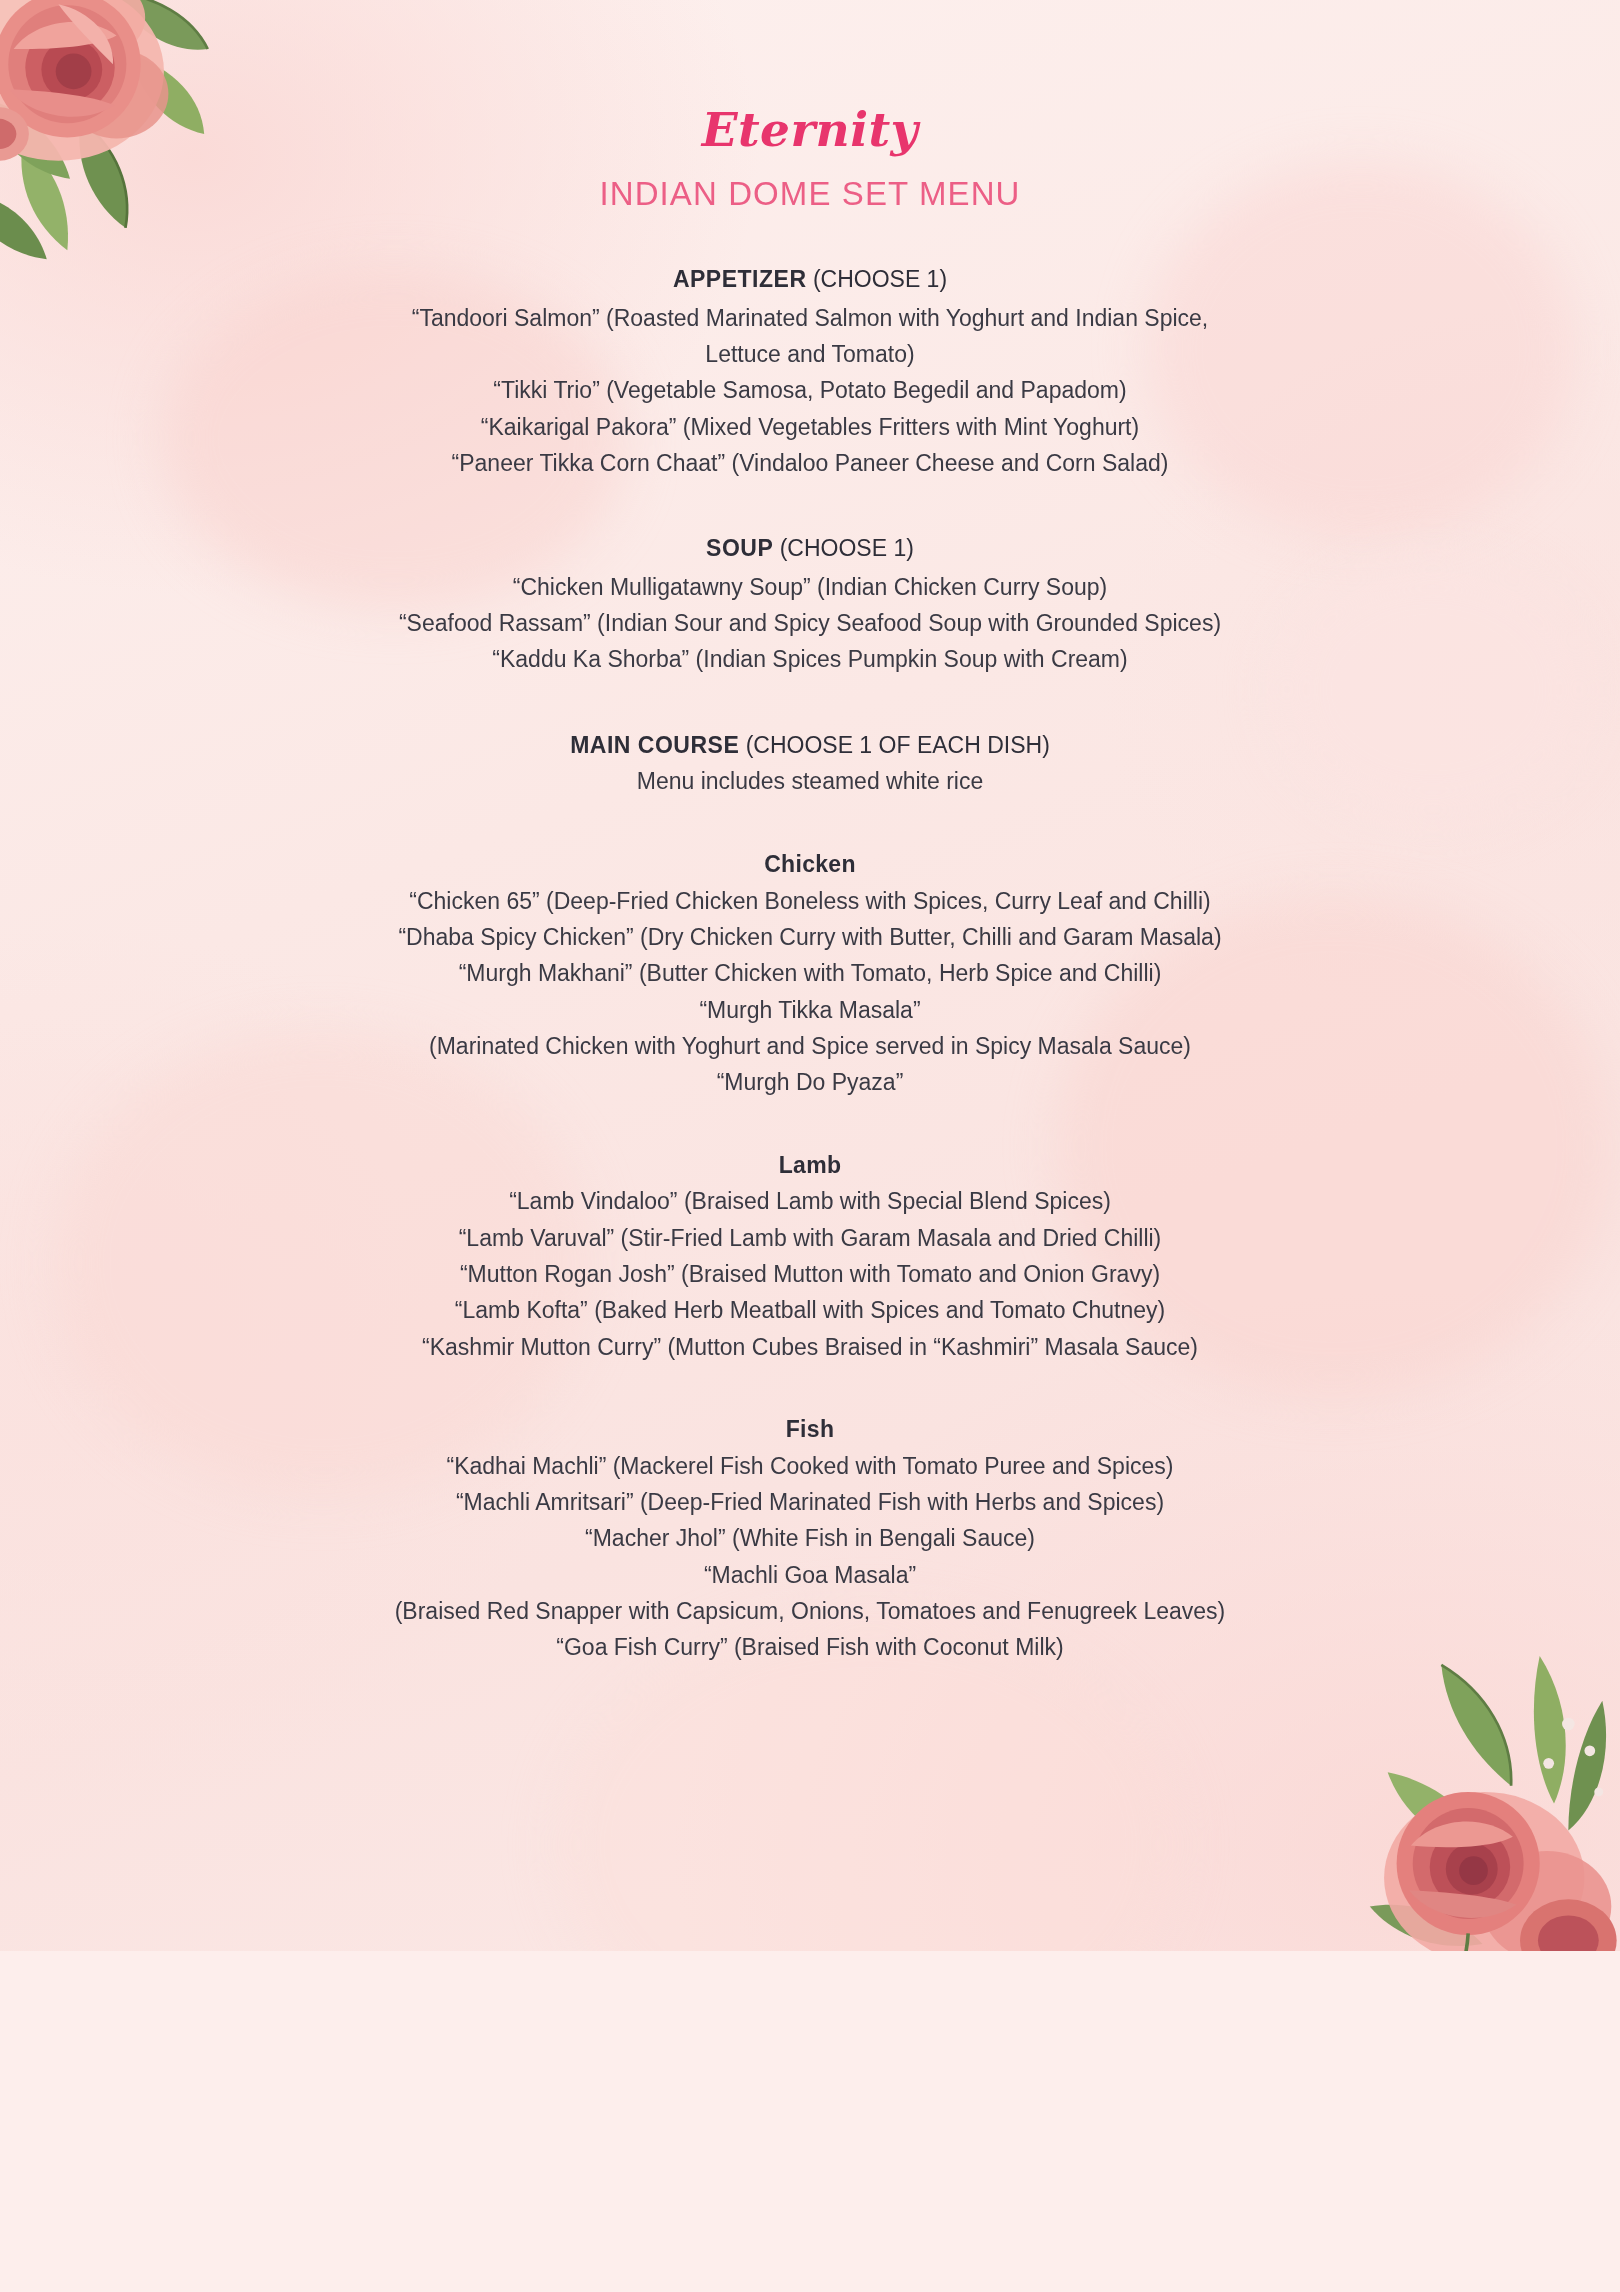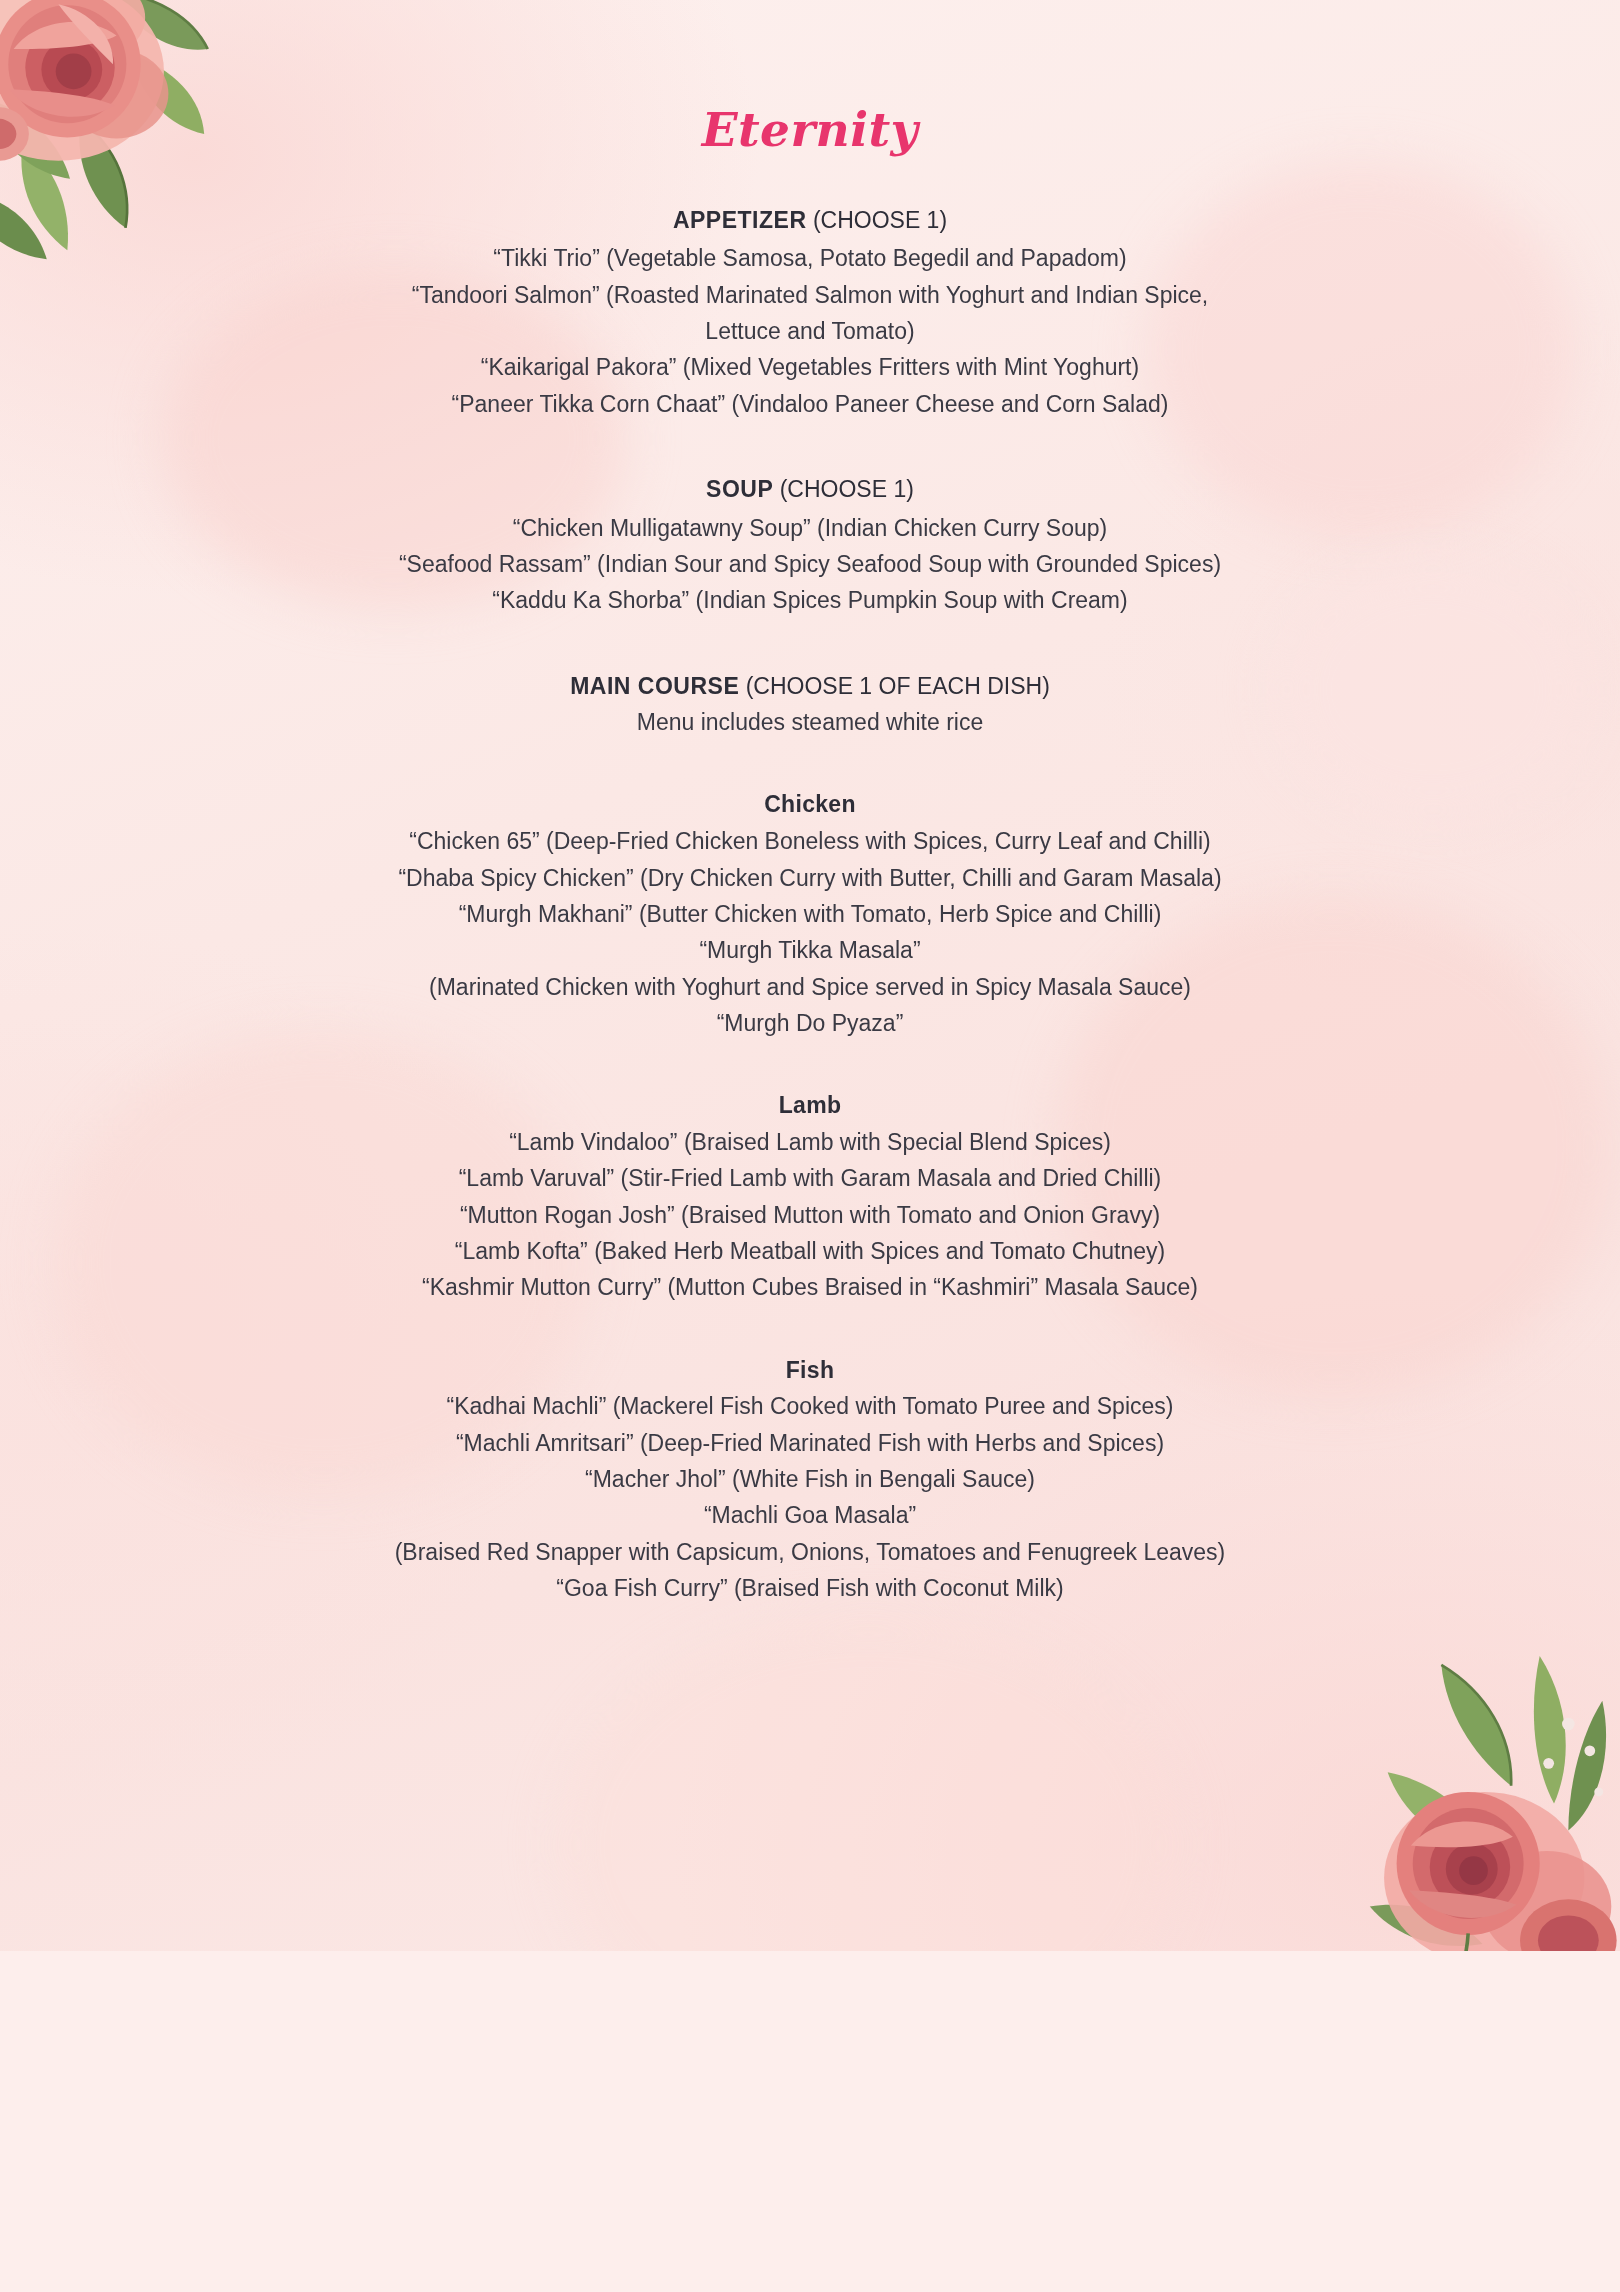--- a/index.html
+++ b/index.html
@@ -220,30 +220,31 @@
     <g>
       <ellipse cx="262" cy="338" rx="54" ry="46" fill="#d9736f"></ellipse>
       <ellipse cx="262" cy="338" rx="34" ry="28" fill="#bc525a"></ellipse>
     </g>
     <path d="M150 330 C148 362 140 384 124 400" stroke="#5f7d44" stroke-width="4" fill="none"></path>
   </svg>
 
   <div class="content">
 
     <div class="brand">Eternity</div>
+    <div class="subtitle">INDIAN DOME SET MENU</div>
 
     <div class="section">
       <div class="section-head">
         <span class="strong">APPETIZER</span>
         <span class="note">(CHOOSE 1)</span>
       </div>
       <div class="items">
-        <div>“Tikki Trio” (Vegetable Samosa, Potato Begedil and Papadom)</div>
         <div>“Tandoori Salmon” (Roasted Marinated Salmon with Yoghurt and Indian Spice,
 Lettuce and Tomato)</div>
+        <div>“Tikki Trio” (Vegetable Samosa, Potato Begedil and Papadom)</div>
         <div>“Kaikarigal Pakora” (Mixed Vegetables Fritters with Mint Yoghurt)</div>
         <div>“Paneer Tikka Corn Chaat” (Vindaloo Paneer Cheese and Corn Salad)</div>
       </div>
     </div>
 
     <div class="section">
       <div class="section-head">
         <span class="strong">SOUP</span>
         <span class="note">(CHOOSE 1)</span>
       </div>

